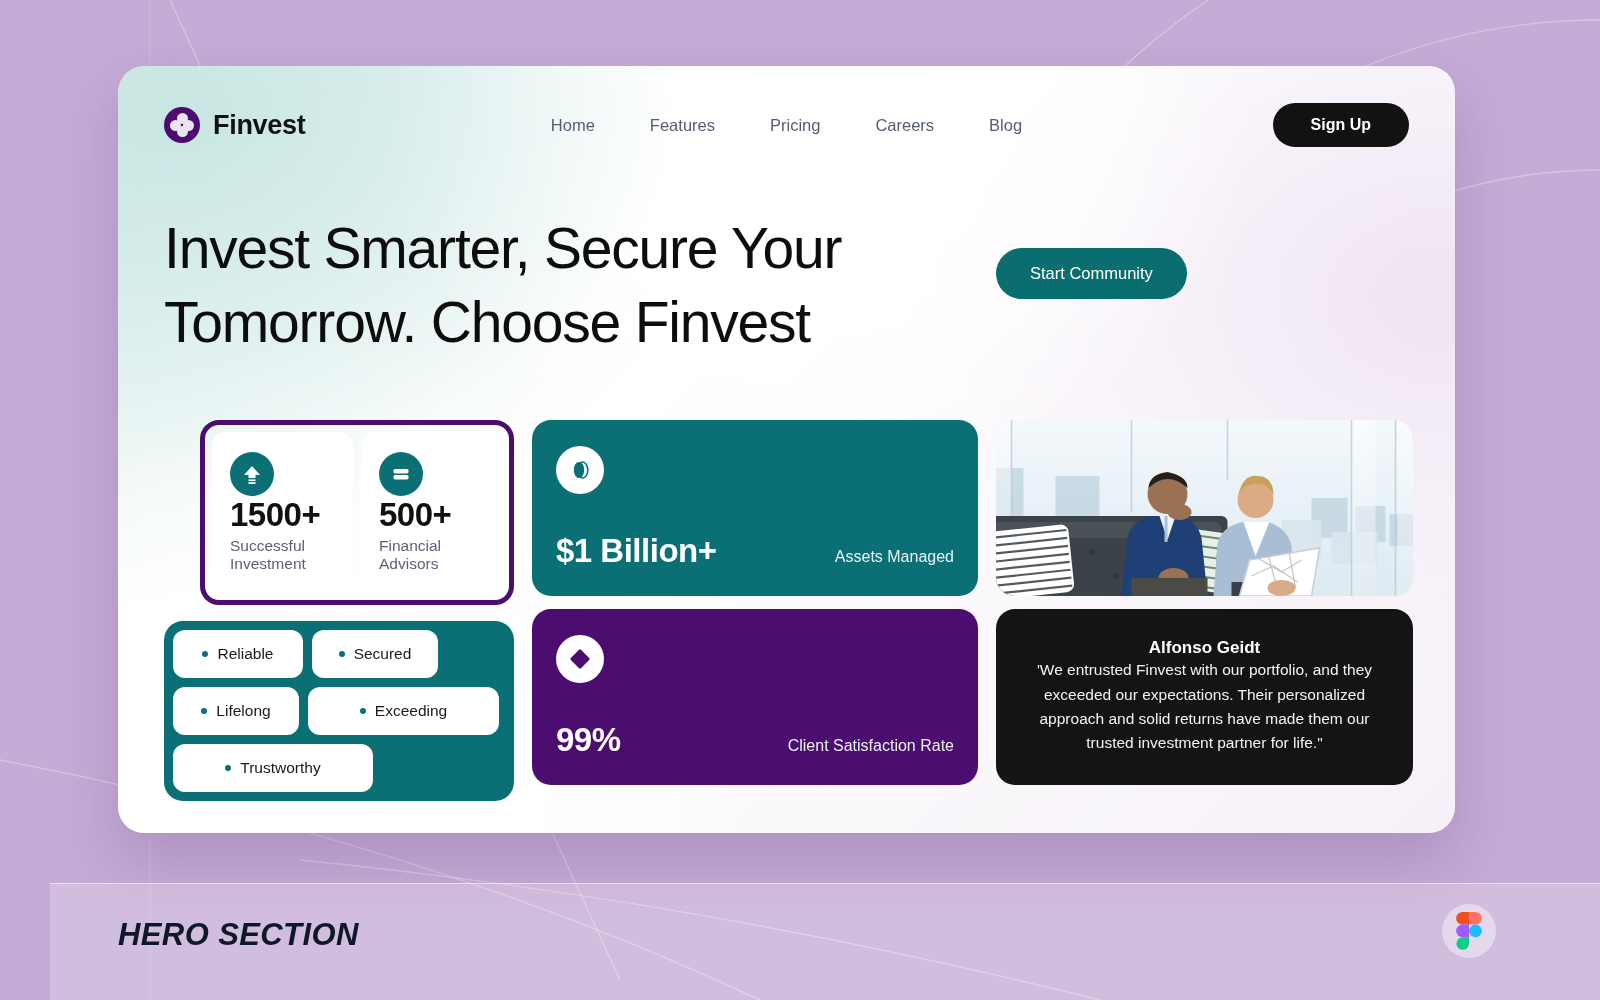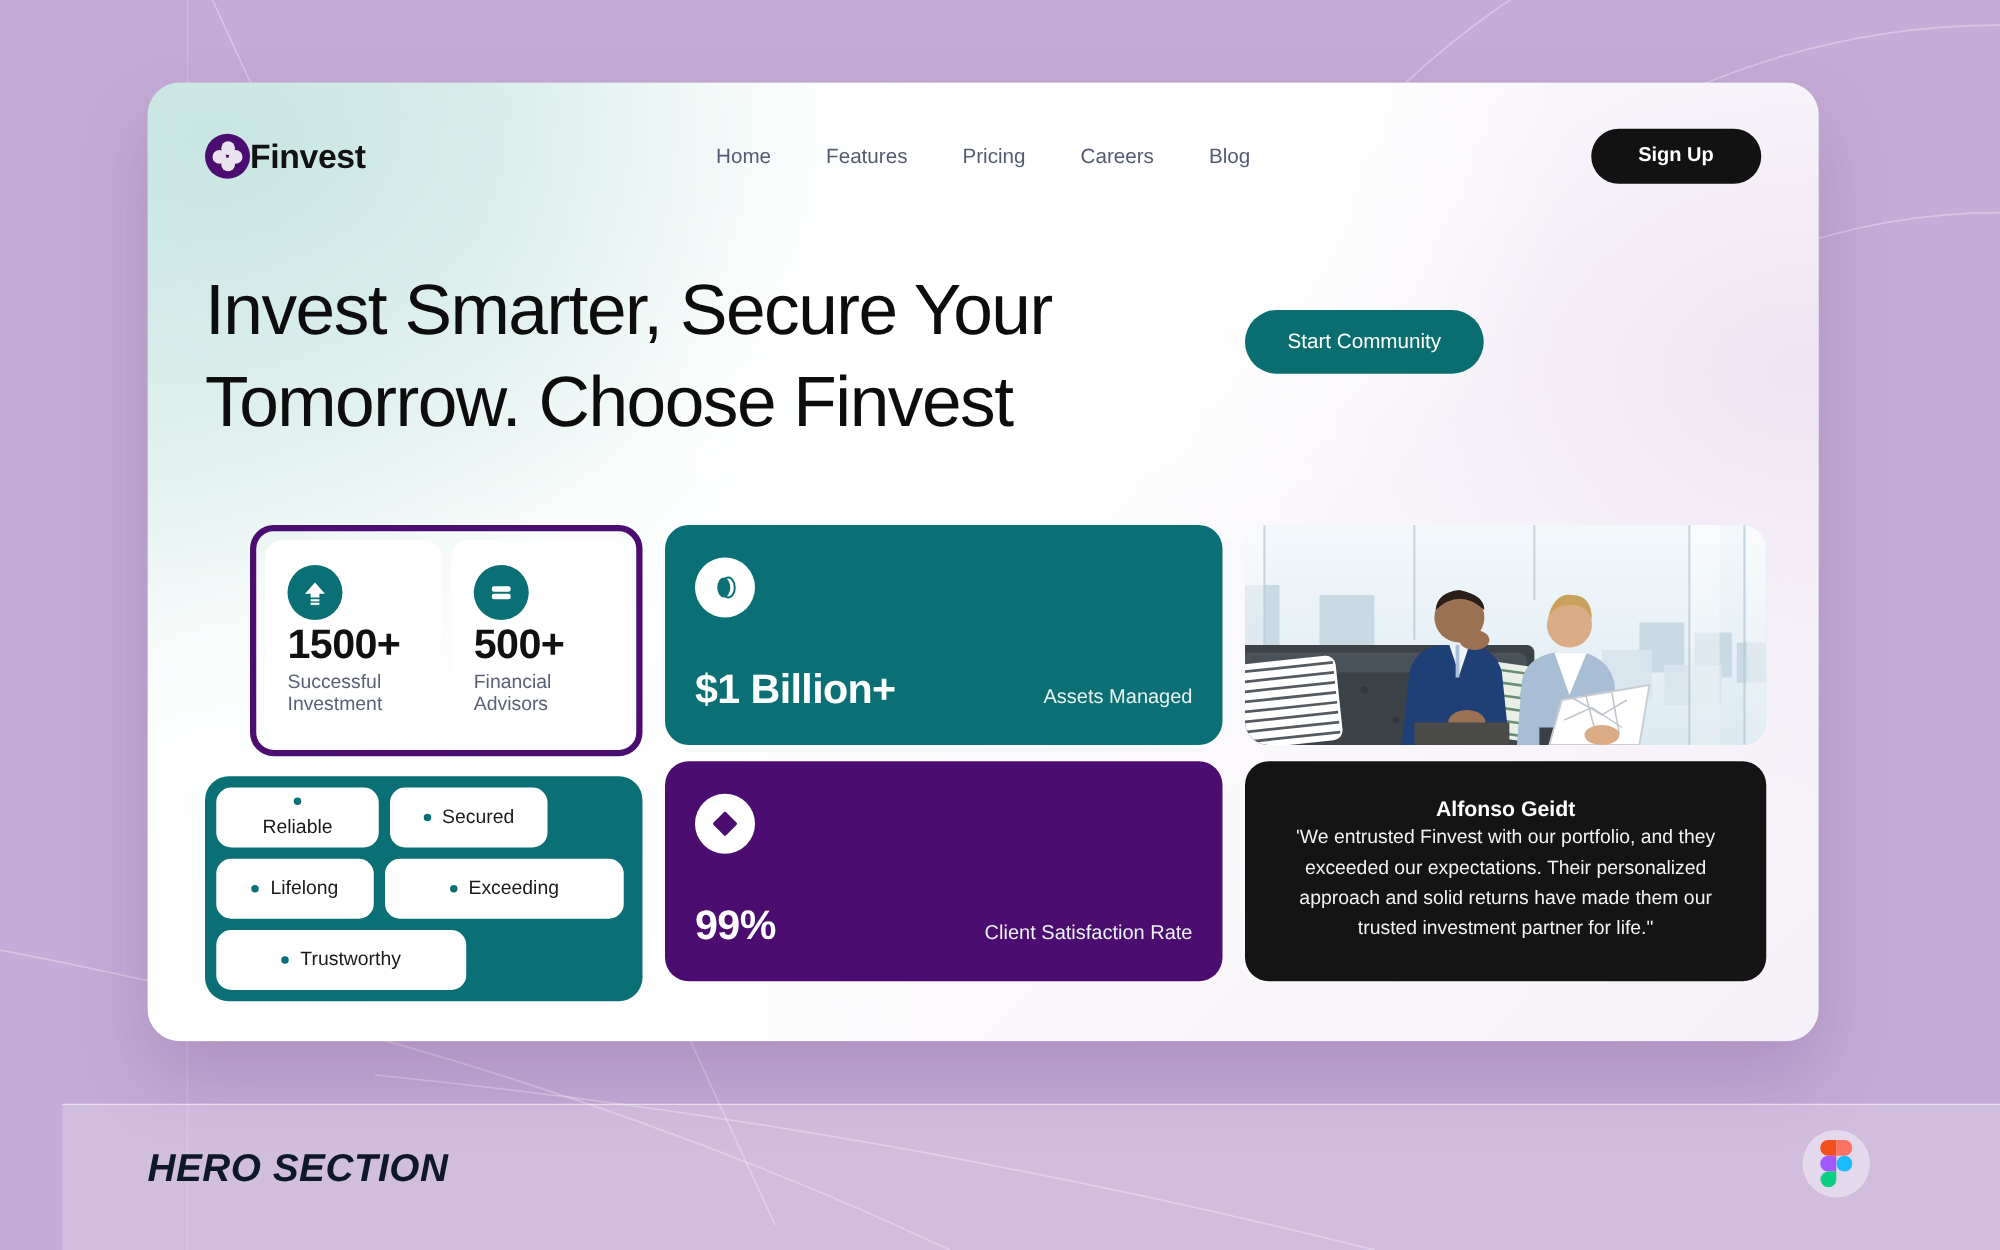--- a/index.html
+++ b/index.html
@@ -29,37 +29,37 @@
       radial-gradient(760px 560px at 99% 30%, #efe4f2 0%, rgba(245,238,248,0.6) 40%, rgba(255,255,255,0) 72%),
       radial-gradient(700px 520px at 8% 99%, #ffffff 0%, rgba(255,255,255,0.9) 45%, rgba(255,255,255,0) 75%),
       linear-gradient(135deg, #dff0ee 0%, #ffffff 40%, #f6f1f8 100%);
   }
 
   
   .nav {
     position:absolute; left:0; top:0; right:0; height:118px;
     display:flex; align-items:center;
   }
-  .brand { position:absolute; left:46px; display:flex; align-items:center; }
+  .brand { position:absolute; left:46px; display:flex; align-items:center; gap:13px; }
   .brand-mark {
     width:36px; height:36px; border-radius:50%;
     background:#4b0d6f; position:relative; flex:0 0 auto;
   }
   .brand-mark span {
     position:absolute; width:11px; height:11px; border-radius:50%; background:#e9e4f0;
   }
   .brand-mark span:nth-child(1){ left:6px;  top:12.5px; }
   .brand-mark span:nth-child(2){ left:19px; top:12.5px; }
   .brand-mark span:nth-child(3){ left:12.5px; top:6px; }
   .brand-mark span:nth-child(4){ left:12.5px; top:19px; }
   .brand-name { font-size:27px; font-weight:700; color:#121212; letter-spacing:-0.3px; }
 
   .nav-links {
     position:absolute; left:50%; transform:translateX(-50%);
-    display:flex; gap:44px; align-items:center;
+    display:flex; gap:55px; align-items:center;
   }
   .nav-link {
     font-size:16.5px; color:#545c72; text-decoration:none; white-space:nowrap;
     cursor:pointer;
   }
   .signup-btn {
     position:absolute; right:46px;
     background:#121212; color:#ffffff;
     border:none; border-radius:24px;
     padding:13px 38px; font-size:16px; font-weight:600;
@@ -144,21 +144,21 @@
     background:#0a7076; border-radius:19px;
     padding:9px; flex:1;
     display:flex; flex-wrap:wrap; gap:9px; align-content:center;
   }
   .tag {
     background:#ffffff; border-radius:12px;
     display:flex; align-items:center; justify-content:center; gap:9px;
     font-size:15.5px; color:#1a1a1a; height:48px; cursor:pointer;
   }
   .tag .dot { width:6px; height:6px; border-radius:50%; background:#0a7076; flex:0 0 auto; }
-  .tag.w1 { width:130px;flex-direction:column; } .tag.w2 { width:126px; } .tag.w3 { width:126px; }
+  .tag.w1 { width:130px; } .tag.w2 { width:126px; } .tag.w3 { width:126px; }
   .tag.w4 { width:200px; } .tag.w5 { width:191px; }
 
   
   .label-band {
     position:absolute; left:50px; top:883px; right:0; bottom:0;
     background:rgba(255,255,255,0.22);
     border-top:1px solid rgba(255,255,255,0.55);
   }
   .label-text {
     position:absolute; left:68px; top:33px;

